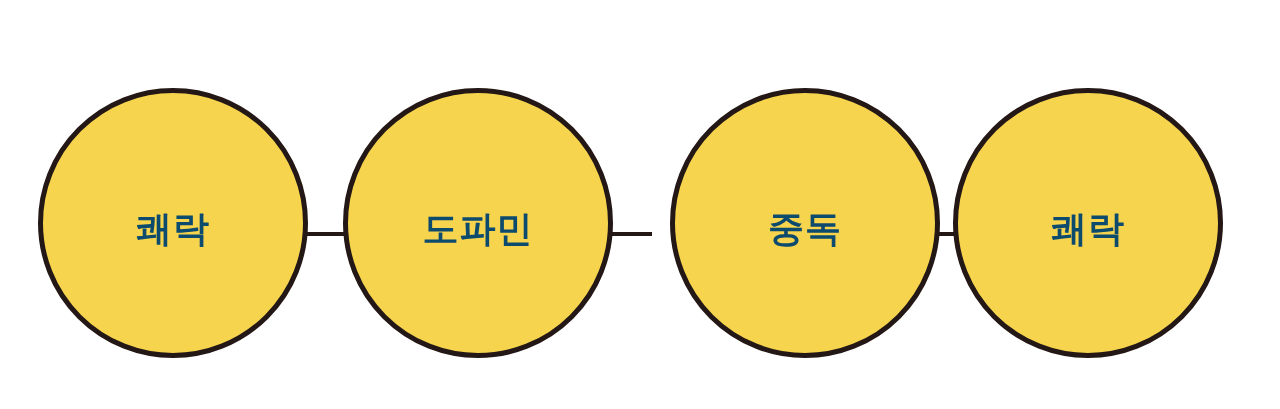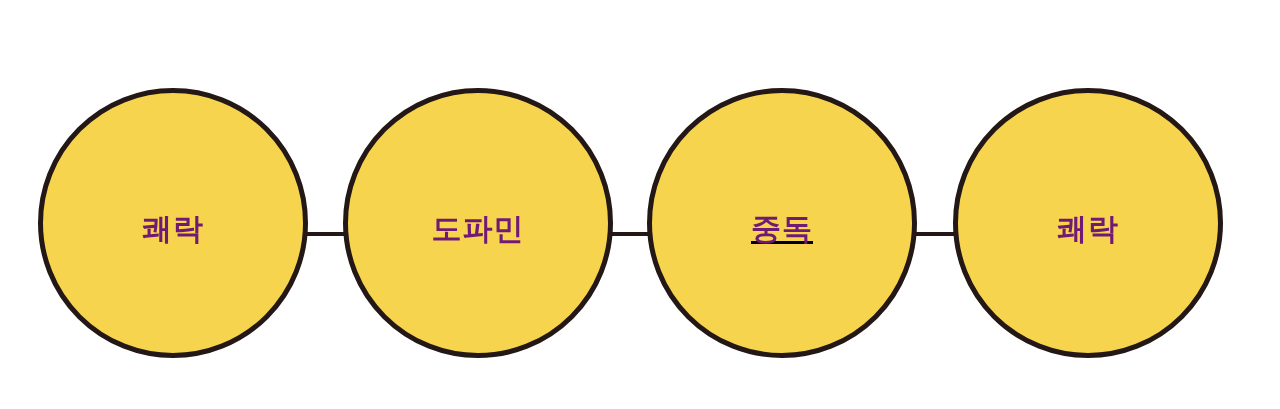--- a/index.html
+++ b/index.html
@@ -1,33 +1,33 @@
 <!DOCTYPE html>
 <html><head>
 <meta charset="utf-8">
 <style>
   html, body { margin:0; padding:0; }
   body { width:1280px; height:409px; background:#ffffff; position:relative; overflow:hidden;
          font-family: "DejaVu Sans", "Liberation Sans", sans-serif; }
   .connector { position:absolute; height:4px; top:232px; background:#231815; }
   .node { position:absolute; top:88px; width:260px; height:260px; border:5px solid #231815;
           border-radius:50%; display:flex; align-items:center; justify-content:center; box-sizing:content-box; }
-  .node-label { font-weight:bold; font-size:30px; color:#701a75; letter-spacing:1px; margin-top:12px; }
+  .node-label { font-weight:bold; font-size:36px; color:#0c4a6e; letter-spacing:1px; margin-top:12px; }
 </style>
 </head>
 <body>
 
 <div class="connector" style="left:305px;width:42px;"></div>
 <div class="connector" style="left:610px;width:42px;"></div>
 <div class="connector" style="left:915px;width:42px;"></div>
 
 <div class="node" style="left:38px;background:#F6D44E;">
   <span class="node-label">쾌락</span>
 </div>
 <div class="node" style="left:343px;background:#F6D44E;font-family:Liberation Mono, monospace;">
   <span class="node-label">도파민</span>
 </div>
-<div class="node" style="left:647px;background:#F6D44E;text-decoration:underline;">
+<div class="node" style="left:670px;background:#F6D44E;">
   <span class="node-label">중독</span>
 </div>
 <div class="node" style="left:953px;background:#F6D44E;">
   <span class="node-label">쾌락</span>
 </div>
 
 </body></html>

